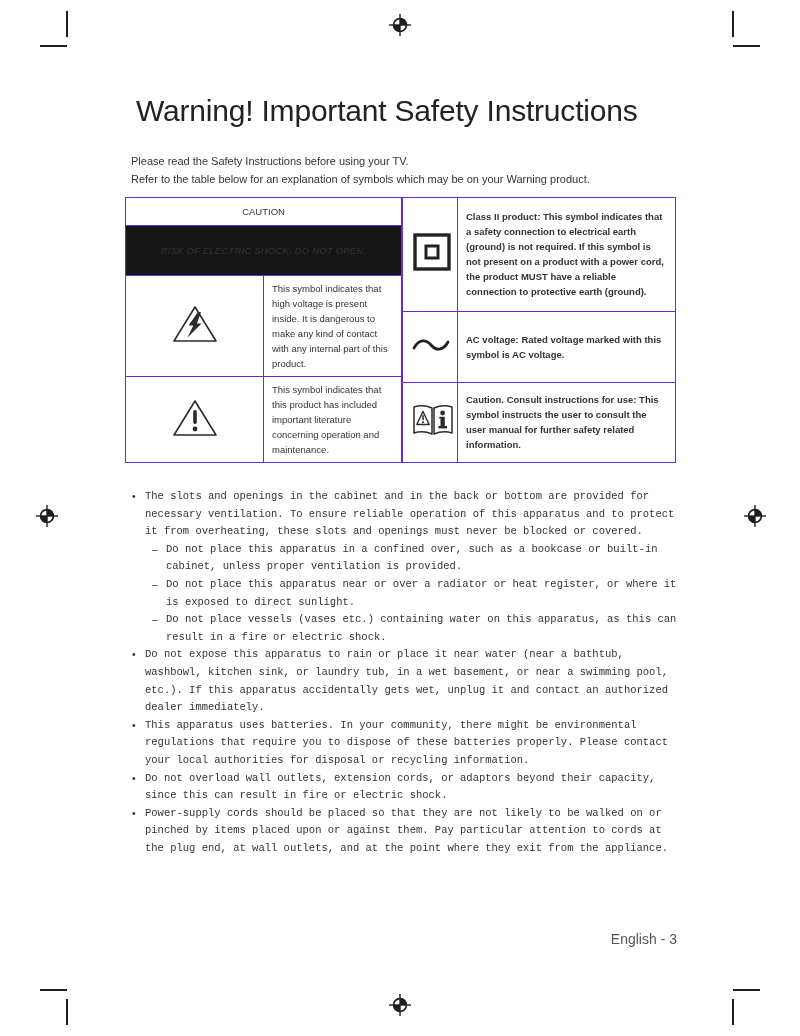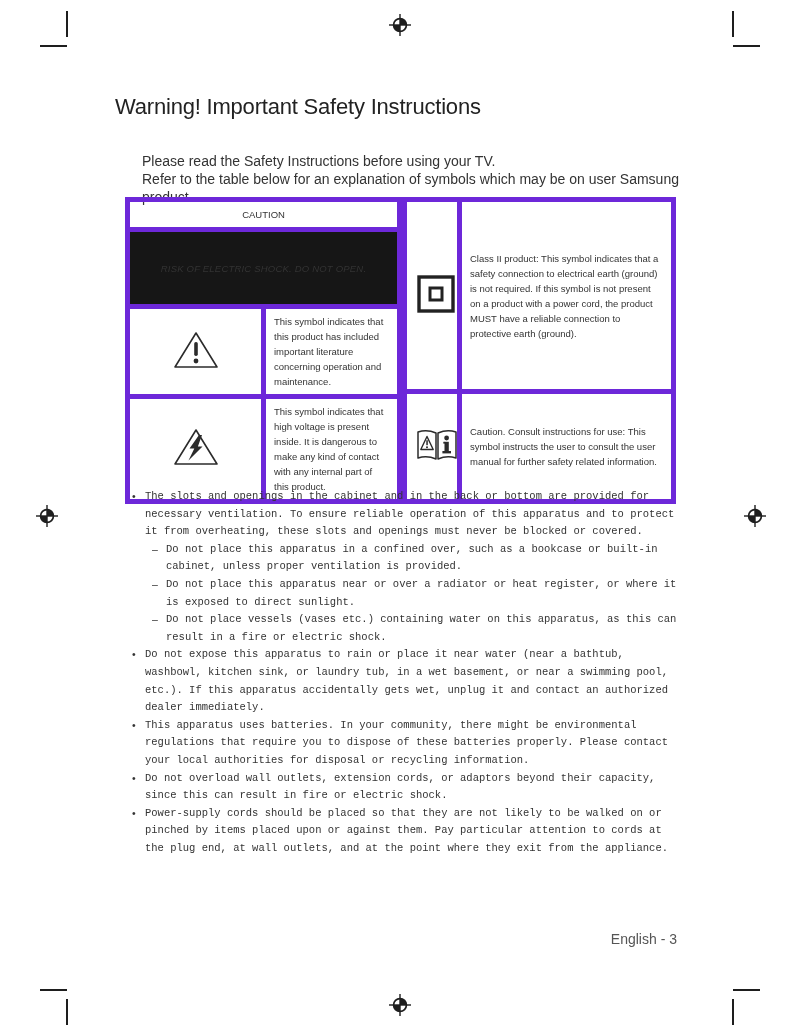--- a/index.html
+++ b/index.html
@@ -3,31 +3,31 @@
 <meta charset="utf-8">
 <style>
   * { margin:0; padding:0; box-sizing:border-box; }
   html,body { width:800px; height:1036px; background:#ffffff; font-family:"Liberation Sans", sans-serif; color:#333; position:relative; overflow:hidden; }
 
   
   .crop-mark { position:absolute; background:#1e1e1e; }
   .reg-mark { position:absolute; width:24px; height:24px; }
 
   
-  .page-title { position:absolute; left:115px; top:94px; font-size:22px; font-weight:500; color:#222; letter-spacing:-0.2px; }
-  .intro { position:absolute; left:142px; top:152px; width:556px; font-size:14px; line-height:18px; color:#333; }
+  .page-title { position:absolute; left:136px; top:94px; font-size:30px; font-weight:500; color:#222; letter-spacing:-0.2px; }
+  .intro { position:absolute; left:131px; top:152px; width:556px; font-size:11px; line-height:18px; color:#333; }
 
   
   .symbol-table { position:absolute; left:125px; top:197px; display:flex; }
   table.symtab { border-collapse:collapse; table-layout:fixed; }
-  table.symtab td { border:5px solid #6d28d9; font-size:9.5px; line-height:15px; color:#333; vertical-align:middle; padding:5px 8px; }
+  table.symtab td { border:1px solid #6d28d9; font-size:9.5px; line-height:15px; color:#333; vertical-align:middle; padding:5px 8px; }
   .tab-left  { width:277px; }
-  .tab-right { width:274px; }
+  .tab-right { width:274px;font-weight:bold; }
   td.caution-header { height:28px; text-align:center; font-size:10px; color:#333; padding:2px; }
-  td.risk-banner { height:77px; background:#161616; color:#ffffff; text-align:center; font-size:9px; letter-spacing:0.2px; padding:4px 18px;font-style:italic; }
+  td.risk-banner { height:50px; background:#161616; color:#ffffff; text-align:center; font-size:9px; letter-spacing:0.2px; padding:4px 18px;font-style:italic; }
   td.caution-body { height:70px; vertical-align:middle; }
   td.icon-cell { text-align:center; vertical-align:middle; padding:2px; }
   .tab-left  td.icon-cell { width:60px; }
   .tab-right td.icon-cell { width:55px; }
   td.classii-cell { height:98px; vertical-align:top; padding-top:7px; }
   td.ac-cell { height:63px; }
   td.dc-cell { height:52px; }
   td.consult-cell { height:53px;margin-top:24px; }
   td.hv-cell { height:50px; }
   td.lit-cell { height:53px; }
@@ -98,71 +98,81 @@
         <circle cx="12" cy="12" r="6.4" stroke-width="1.7"></circle>
       </g>
       <path d="M12 12 L12 5.6 A6.4 6.4 0 0 1 18.4 12 Z" fill="#1e1e1e"></path>
       <path d="M12 12 L12 18.4 A6.4 6.4 0 0 1 5.6 12 Z" fill="#1e1e1e"></path>
     </svg>
 </div>
 
 <h1 class="page-title">Warning! Important Safety Instructions</h1>
 <div class="intro">
   <div>Please read the Safety Instructions before using your TV.</div>
-  <div>Refer to the table below for an explanation of symbols which may be on user Samsung product.</div>
+  <div>Refer to the table below for an explanation of symbols which may be on your Warning product.</div>
 </div>
 
 <div class="symbol-table">
 
   <table class="symtab tab-left">
     <tbody>
         <tr>
           <td class="caution-header" colspan="2">CAUTION</td>
         </tr>
     <tr>
           <td class="risk-banner" colspan="2">RISK OF ELECTRIC SHOCK. DO NOT OPEN.</td>
         </tr>
     <tr>
+      <td class="icon-cell hv-cell">
+        <span class="icon-inline">
+          <svg width="48" height="42" viewBox="0 0 48 42">
+            <path d="M24 4 L45 38 L3 38 Z" fill="none" stroke="#2b2b2b" stroke-width="1.6" stroke-linejoin="round"></path>
+            <path d="M27 9 L17.5 22.5 h4.8 L16.5 34.5 L30.5 20.5 h-4.6 L30 9 Z" fill="#2b2b2b"></path>
+          </svg>
+        </span>
+      </td>
+      <td class="hv-cell">This symbol indicates that high voltage is present inside. It is dangerous to make any kind of contact with any internal part of this product.</td>
+    </tr>
+    <tr>
       <td class="icon-cell lit-cell">
         <span class="icon-inline">
           <svg width="48" height="42" viewBox="0 0 48 42">
             <path d="M24 4 L45 38 L3 38 Z" fill="none" stroke="#2b2b2b" stroke-width="1.6" stroke-linejoin="round"></path>
             <rect x="22.2" y="13" width="3.6" height="14" rx="1.7" fill="#2b2b2b"></rect>
             <circle cx="24" cy="32" r="2.4" fill="#2b2b2b"></circle>
           </svg>
         </span>
       </td>
       <td class="lit-cell">This symbol indicates that this product has included important literature concerning operation and maintenance.</td>
     </tr>
-    <tr>
-      <td class="icon-cell hv-cell">
-        <span class="icon-inline">
-          <svg width="48" height="42" viewBox="0 0 48 42">
-            <path d="M24 4 L45 38 L3 38 Z" fill="none" stroke="#2b2b2b" stroke-width="1.6" stroke-linejoin="round"></path>
-            <path d="M27 9 L17.5 22.5 h4.8 L16.5 34.5 L30.5 20.5 h-4.6 L30 9 Z" fill="#2b2b2b"></path>
-          </svg>
-        </span>
-      </td>
-      <td class="hv-cell">This symbol indicates that high voltage is present inside. It is dangerous to make any kind of contact with any internal part of this product.</td>
-    </tr>
   </tbody>
     </table>
 
   <table class="symtab tab-right">
     <tbody>
         <tr>
       <td class="icon-cell classii-cell">
         <span class="icon-inline">
           <svg width="42" height="42" viewBox="0 0 42 42">
             <rect x="4" y="4" width="34" height="34" fill="none" stroke="#222" stroke-width="3.4"></rect>
             <rect x="15" y="15" width="12" height="12" fill="none" stroke="#222" stroke-width="3"></rect>
           </svg>
         </span>
       </td>
       <td class="classii-cell">Class II product: This symbol indicates that a safety connection to electrical earth (ground) is not required. If this symbol is not present on a product with a power cord, the product MUST have a reliable connection to protective earth (ground).</td>
+    </tr>
+    <tr>
+      <td class="icon-cell ac-cell">
+        <span class="icon-inline">
+          <svg width="40" height="20" viewBox="0 0 40 20">
+            <path d="M3 13 C8 4 15 4 20 10 C25 16 32 16 37 7" fill="none" stroke="#222" stroke-width="2.8" stroke-linecap="round"></path>
+          </svg>
+        </span>
+      </td>
+      <td class="ac-cell">AC voltage: Rated voltage marked with this symbol is AC voltage.</td>
     </tr>
     <tr>
       <td class="icon-cell consult-cell">
         <span class="icon-inline">
           <svg width="44" height="36" viewBox="0 0 44 36">
             <path d="M3 5 Q12 2 21 6 L21 32 Q12 28 3 31 Z" fill="none" stroke="#2b2b2b" stroke-width="1.5" stroke-linejoin="round"></path>
             <path d="M41 5 Q32 2 23 6 L23 32 Q32 28 41 31 Z" fill="none" stroke="#2b2b2b" stroke-width="1.5" stroke-linejoin="round"></path>
             <path d="M12 9.5 L18.2 22.5 L5.8 22.5 Z" fill="none" stroke="#2b2b2b" stroke-width="1.4" stroke-linejoin="round"></path>
             <rect x="11.3" y="13.2" width="1.5" height="5" fill="#2b2b2b"></rect>
             <circle cx="12" cy="20.3" r="1" fill="#2b2b2b"></circle>

